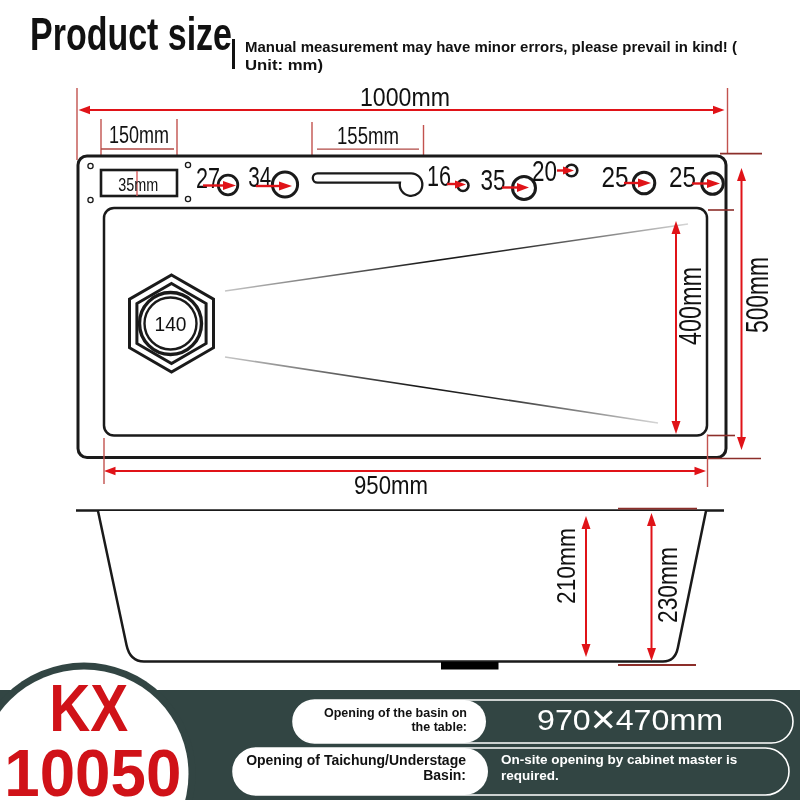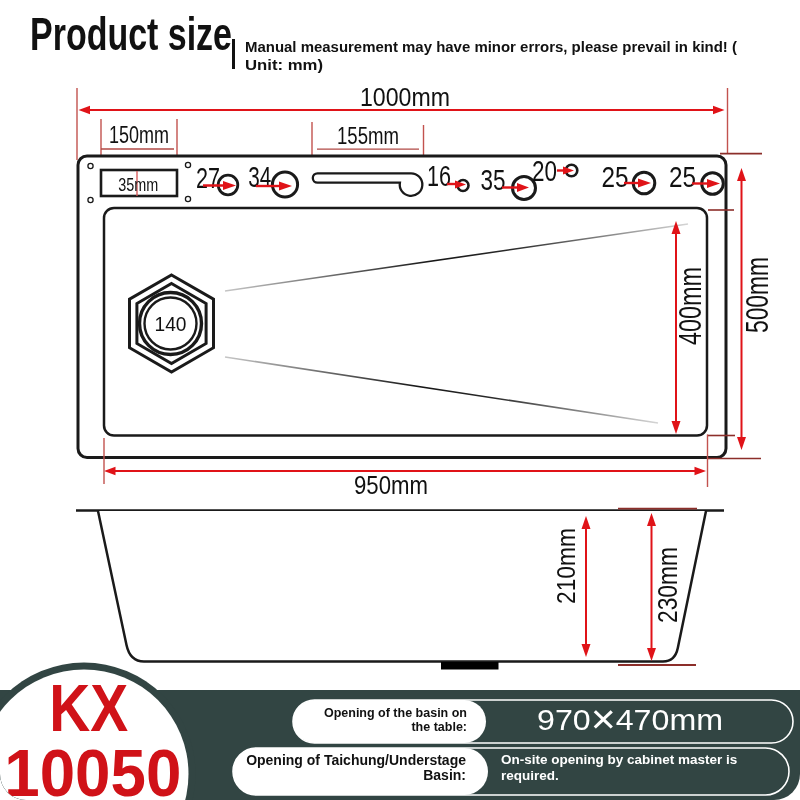--- a/index.html
+++ b/index.html
@@ -1,17 +1,17 @@
 <!DOCTYPE html>
 <html><head>
 <meta charset="utf-8">
 <style>
   html,body{margin:0;padding:0;background:#fff;}
   #page{position:relative;width:800px;height:800px;overflow:hidden;background:#fff;
-        font-family:"Liberation Sans", sans-serif;border-radius:26px;}
+        font-family:"Liberation Sans", sans-serif;}
   svg text{font-family:"Liberation Sans", sans-serif;}
 </style>
 </head>
 <body>
 <div id="page">
 <svg width="800" height="800" viewBox="0 0 800 800">
 <defs>
   <linearGradient id="diagA" x1="0%" y1="0%" x2="100%" y2="0%">
     <stop offset="0%" stop-color="#c6c6c6"></stop>
     <stop offset="45%" stop-color="#161616"></stop>

